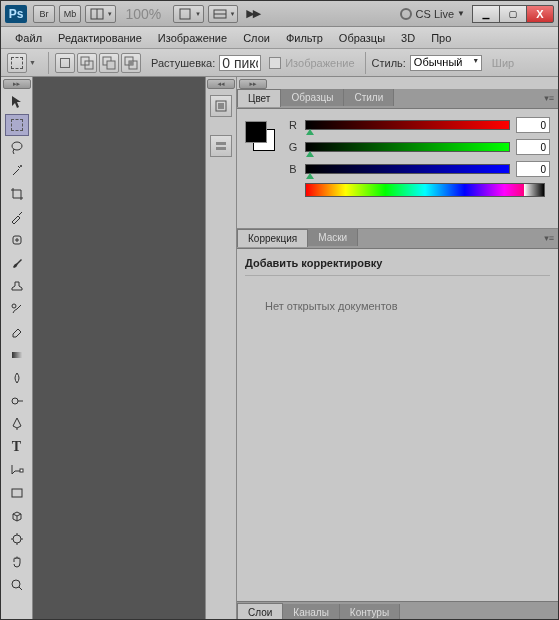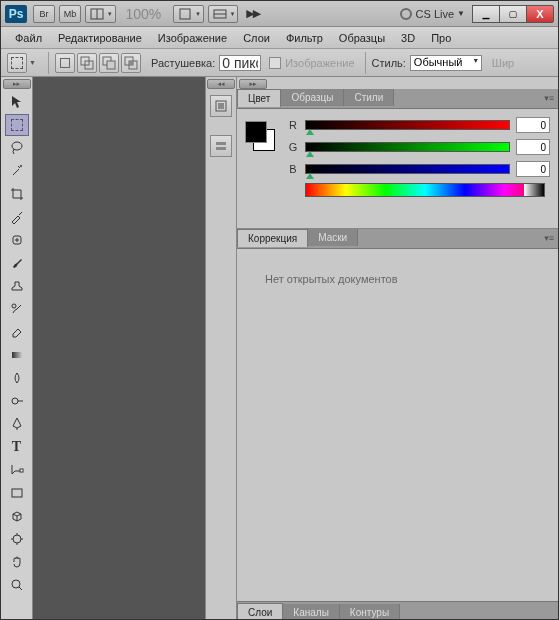--- a/index.html
+++ b/index.html
@@ -343,20 +343,21 @@
           <div class="spectrum"></div>
         </div>
       </div>
 
       <div class="panel-tabrow">
         <div class="ptab act">Коррекция</div>
         <div class="ptab">Маски</div>
         <div class="pmenu">▾≡</div>
       </div>
       <div class="corr-body">
+        <div class="corr-h">Добавить корректировку</div>
         <div class="corr-msg">Нет открытых документов</div>
       </div>
 
       <div class="bottom-tabs">
         <div class="ptab act">Слои</div>
         <div class="ptab">Каналы</div>
         <div class="ptab">Контуры</div>
       </div>
     </div>
   </div>

